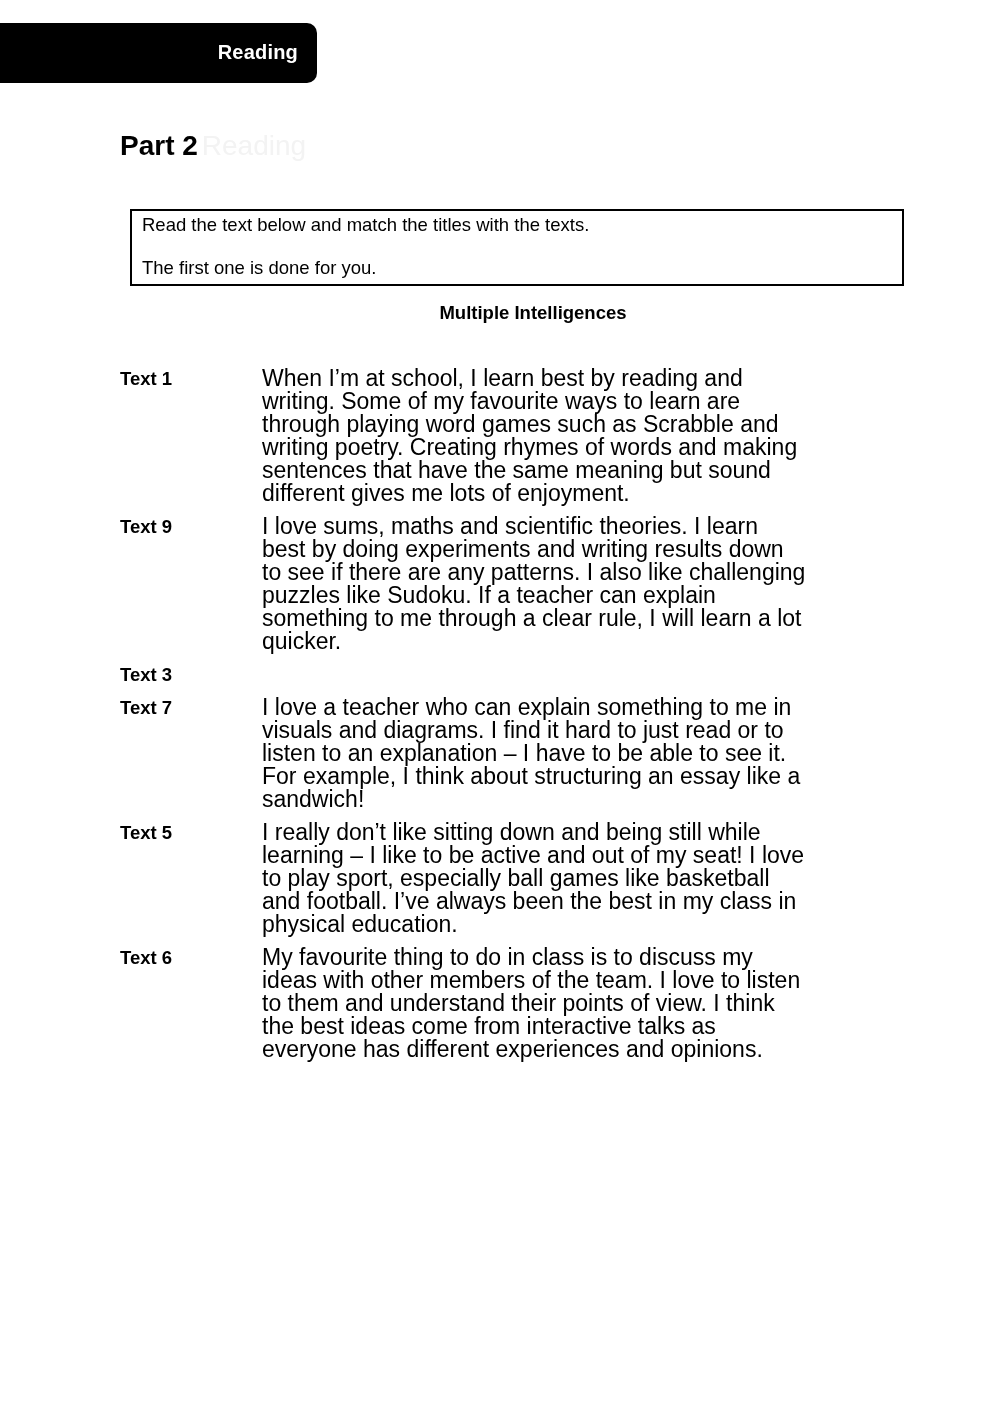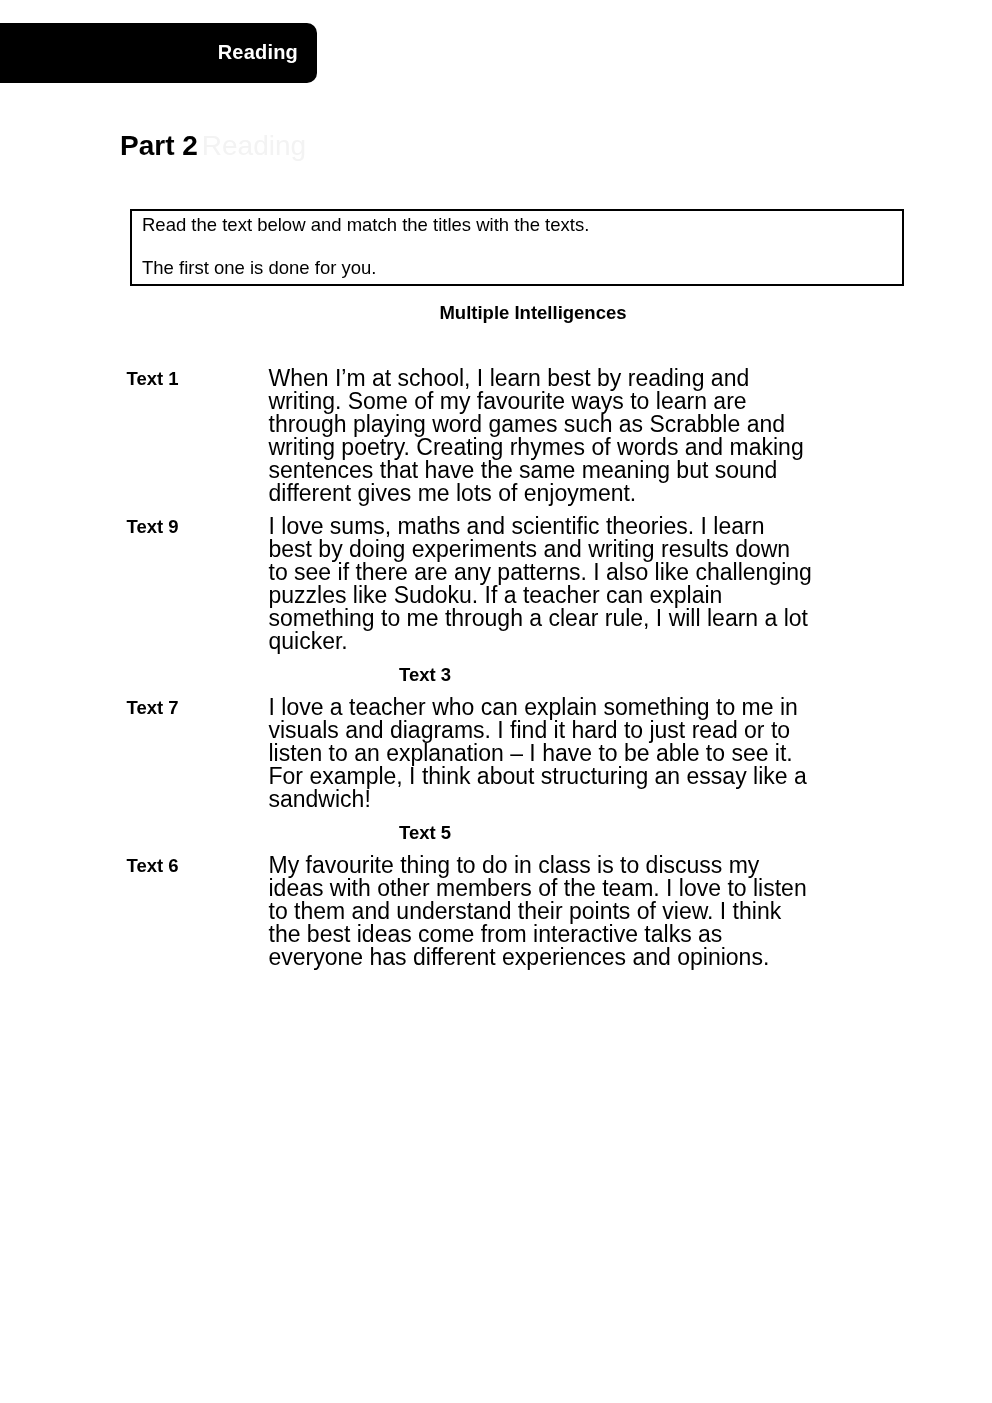--- a/index.html
+++ b/index.html
@@ -79,21 +79,20 @@
     .entries {
       position: absolute;
       left: 120px;
       top: 367px;
       width: 700px;
     }
     .entry {
       display: flex;
       align-items: flex-start;
       margin-bottom: 10px;
-      justify-content: center;
     }
     .entry-label {
       width: 142px;
       flex: 0 0 142px;
       font-weight: bold;
       font-size: 18.5px;
       line-height: 23px;
     }
     .entry-text {
       width: 545px;
@@ -130,18 +129,19 @@
   </div>
   <div class="entry">
     <div class="entry-label">Text 3</div>
   </div>
   <div class="entry">
     <div class="entry-label">Text 7</div>
     <div class="entry-text">I love a teacher who can explain something to me in visuals and diagrams. I find it hard to just read or to listen to an explanation – I have to be able to see it. For example, I think about structuring an essay like a sandwich!</div>
   </div>
   <div class="entry">
     <div class="entry-label">Text 5</div>
+    <div class="entry-text">I really don’t like sitting down and being still while learning – I like to be active and out of my seat! I love to play sport, especially ball games like basketball and football. I’ve always been the best in my class in physical education.</div>
   </div>
   <div class="entry">
     <div class="entry-label">Text 6</div>
     <div class="entry-text">My favourite thing to do in class is to discuss my ideas with other members of the team. I love to listen to them and understand their points of view. I think the best ideas come from interactive talks as everyone has different experiences and opinions.</div>
   </div>
 </div>
 
 </body></html>

